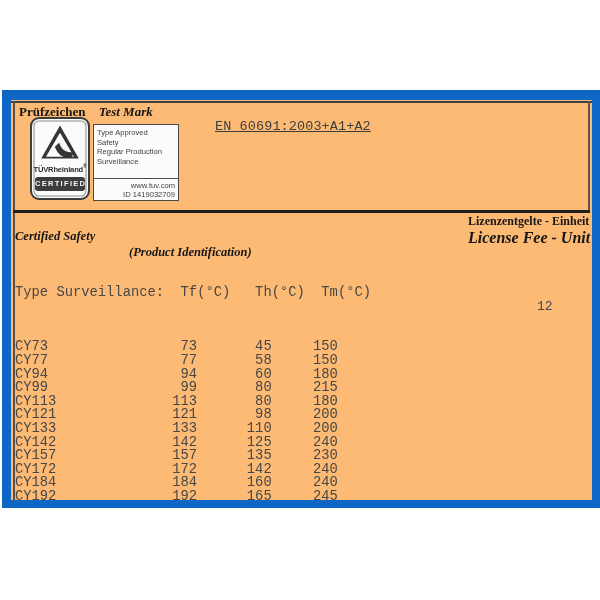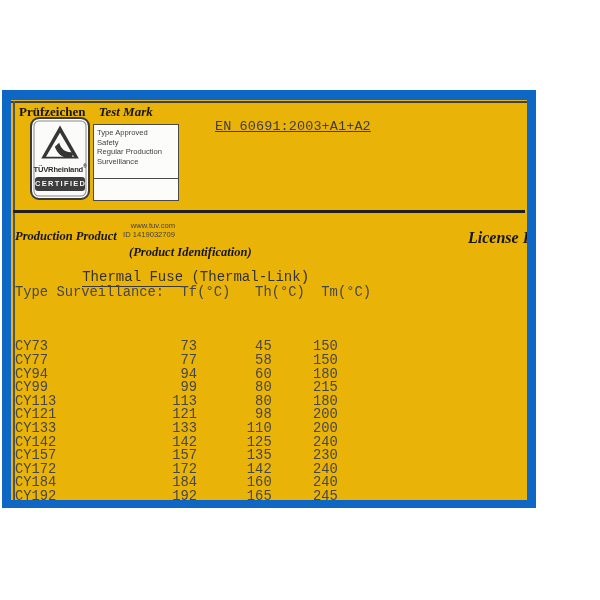--- a/index.html
+++ b/index.html
@@ -1,21 +1,21 @@
 <!DOCTYPE html>
 <html><head>
 <meta charset="utf-8">
 <style>
   html,body{margin:0;padding:0;background:#ffffff;}
   .viewport{position:relative;width:600px;height:600px;background:#ffffff;overflow:hidden;
             font-family:"Liberation Serif", serif;}
   
-  .card{position:absolute;left:2px;top:90px;width:534px;height:418px;box-sizing:border-box;
+  .card{position:absolute;left:2px;top:90px;width:599px;height:418px;box-sizing:border-box;
         border-style:solid;border-width:10px 9px 8px 9px;border-color:#0f67c5;
-        background:#eab308;}
+        background:#fdba74;}
   .card-inner{position:absolute;inset:0;overflow:hidden;}
   .frame-top{position:absolute;left:0;right:0;top:1px;height:2px;background:#3f3f3f;}
   .frame-left{position:absolute;left:2px;top:1px;bottom:0;width:2px;background:#555550;}
   .frame-right{position:absolute;left:577px;top:1px;height:112px;width:2px;background:#55555a;}
   .rule-mid{position:absolute;left:2px;right:2px;top:110px;height:3px;background:#1f1f1f;}
   
   .h-bold{font-weight:bold;color:#161616;font-size:13px;white-space:nowrap;}
   .h-ital{font-weight:bold;font-style:italic;}
   .abs{position:absolute;}
   
@@ -30,21 +30,21 @@
              display:flex;flex-direction:column;align-items:center;padding:5px 2px 3px 2px;}
   .tuv-triangle{width:40px;height:36px;display:block;}
   .tuv-brand{font-family:"Liberation Sans",sans-serif;font-weight:bold;font-size:7.6px;
              color:#2e2e2e;margin-top:3px;letter-spacing:-0.2px;white-space:nowrap;}
   .tuv-brand sup{font-size:5px;}
   .tuv-certified{margin-top:3px;background:#3d3d3d;color:#f5f5f5;border-radius:3px;
                  font-family:"Liberation Sans",sans-serif;font-weight:bold;font-size:7.5px;
                  letter-spacing:1.3px;padding:2.5px 0;width:50px;text-align:left;}
   .tuv-info{margin-left:3px;margin-top:7px;width:86px;height:77px;box-sizing:border-box;
             border:1.6px solid #4a4a4a;background:#fcfcfa;display:flex;flex-direction:column;
-            font-family:"Liberation Sans",sans-serif;color:#3f3f3f;gap:40px;}
+            font-family:"Liberation Sans",sans-serif;color:#3f3f3f;}
   .tuv-attrs{flex:0 0 54px;box-sizing:border-box;border-bottom:1.6px solid #4a4a4a;
              padding:3px 3px;font-size:7.6px;line-height:9.6px;white-space:pre-line;}
   .tuv-web{padding:2px 3px;font-size:7.6px;line-height:9.4px;white-space:pre-line;text-align:right;}
   
   .fuse-table{position:absolute;left:4px;top:186px;font-size:13.8px;line-height:13.6px;color:#474747;}
   .fuse-table .trow{height:13.6px;}
   .license-fee{position:absolute;left:522px;top:13.6px;height:13.6px;
                font-family:"Liberation Mono","DejaVu Sans Mono",monospace;
                font-size:13px;color:#474747;}
   .sub-ital{font-size:12.5px;}
@@ -81,28 +81,26 @@
           <div class="tuv-attrs">Type Approved
 Safety
 Regular Production
 Surveillance</div>
           <div class="tuv-web"><span>www.tuv.com</span>
 <span>ID  1419032709</span></div>
         </div>
       </div>
 
       <div class="abs h-bold h-ital sub-ital" style="left:4px;top:129px;">
-        <span>Production Product</span>
+        <span>Certified Safety</span>
         <span style="position:absolute;left:114px;white-space:nowrap;margin-top:16px;">(Product Identification)</span>
       </div>
+      <div class="abs h-bold" style="left:457px;top:114px;font-size:12px;">Lizenzentgelte - Einheit</div>
       <div class="abs h-bold h-ital" style="left:457px;top:129px;font-size:16px;">License Fee - Unit</div>
 
-      <div class="abs mono thermal-line" style="left:4px;top:153px;">
-        <span class="u">Thermal Fuse</span><span> (Thermal-Link)</span>
-      </div>
 
       <div class="fuse-table mono" id="fuse-table"><div class="trow">Type Surveillance:  Tf(°C)   Th(°C)  Tm(°C)</div>
         <span class="license-fee">12</span>
       <div class="trow">CY73                73       45     150</div><div class="trow">CY77                77       58     150</div><div class="trow">CY94                94       60     180</div><div class="trow">CY99                99       80     215</div><div class="trow">CY113              113       80     180</div><div class="trow">CY121              121       98     200</div><div class="trow">CY133              133      110     200</div><div class="trow">CY142              142      125     240</div><div class="trow">CY157              157      135     230</div><div class="trow">CY172              172      142     240</div><div class="trow">CY184              184      160     240</div><div class="trow">CY192              192      165     245</div></div>
 
     </div>
   </div>
 </div>
 
 </body></html>

